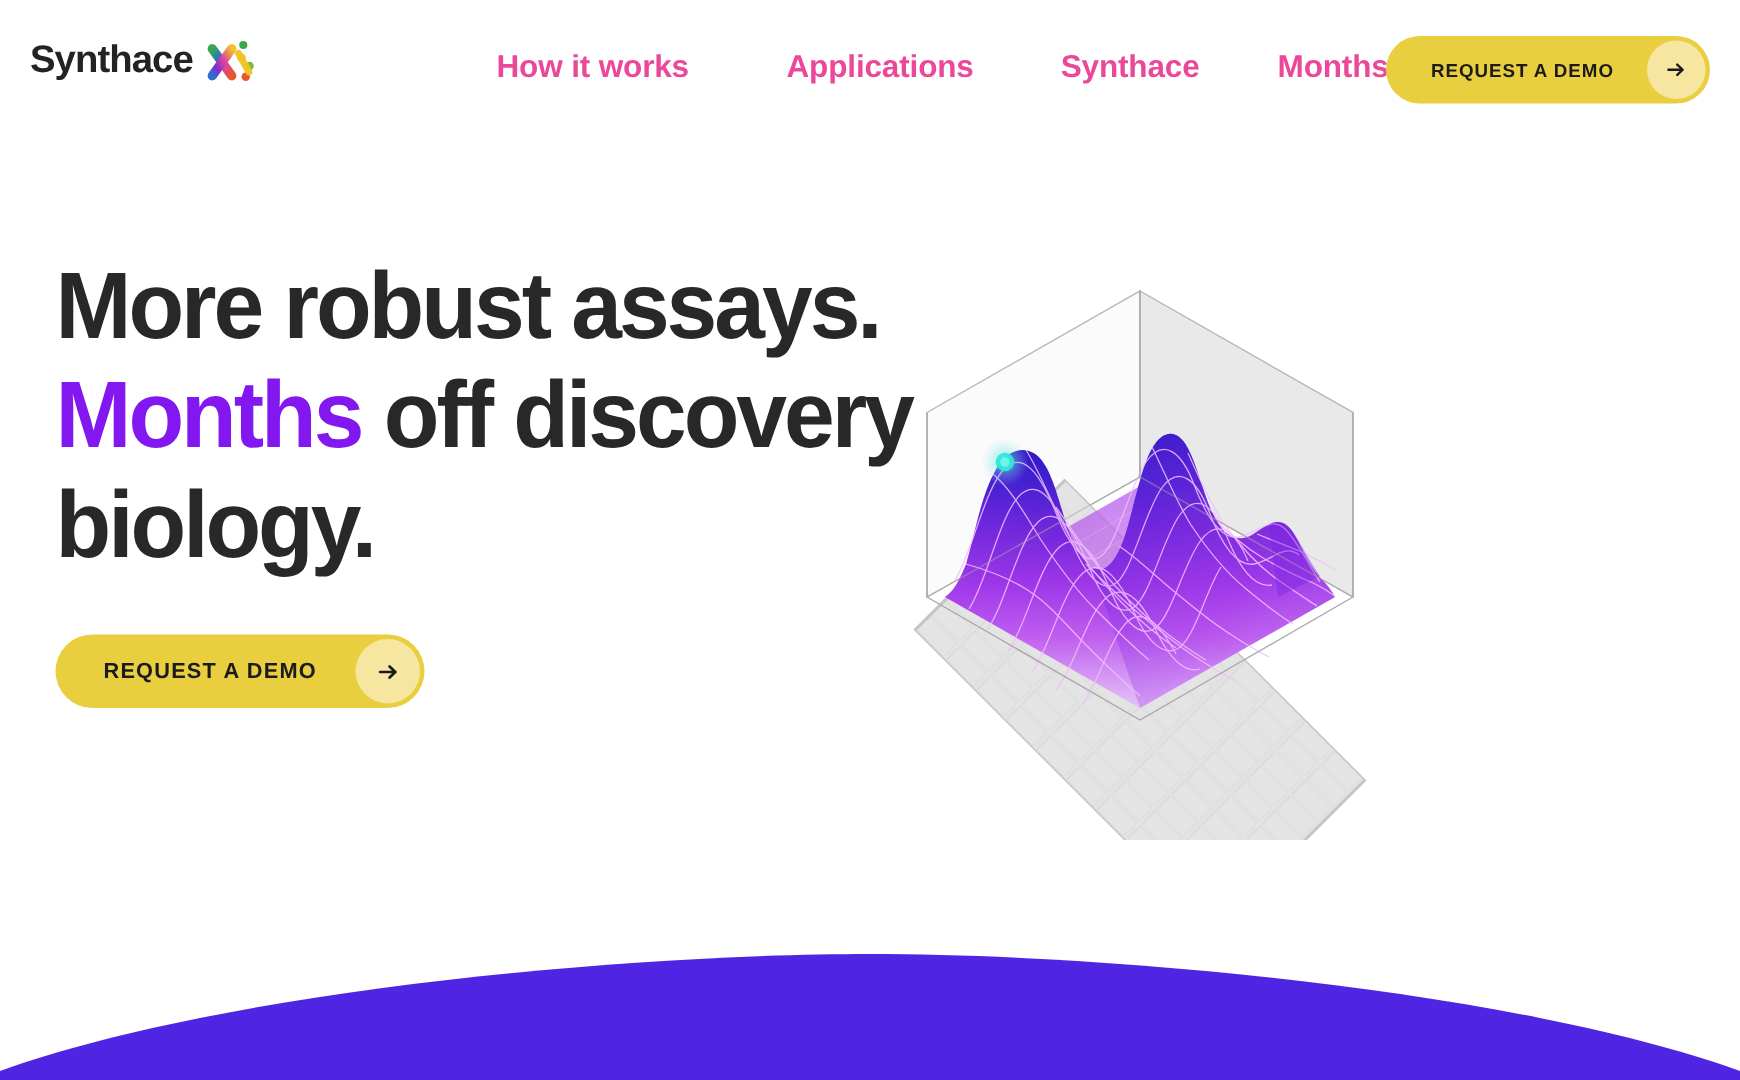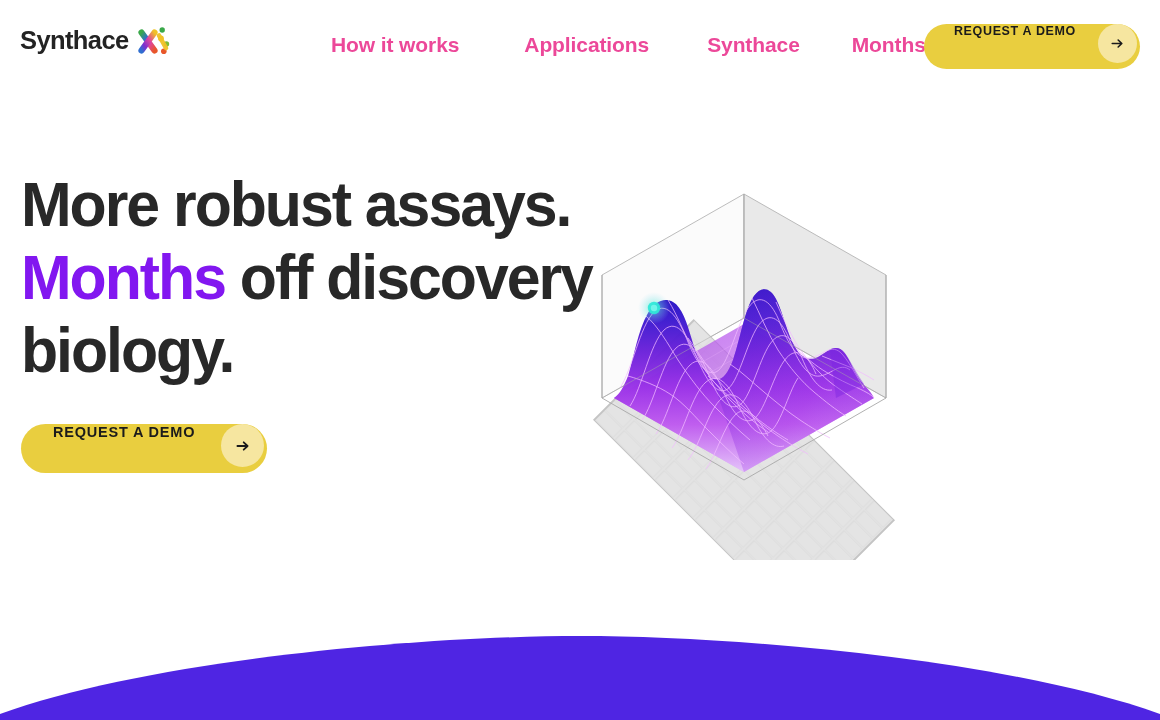--- a/index.html
+++ b/index.html
@@ -84,20 +84,21 @@
   }
   .nav-item:nth-child(1) { margin-right: 0; }
 
   .nav-gap-1 { width: 65px; }
   .nav-gap-2 { width: 58px; }
   .nav-gap-3 { width: 52px; }
 
   
   .cta {
     display: inline-flex;
+    align-items: center;
     background: #e9ce3f;
     border: none;
     border-radius: 999px;
     cursor: pointer;
     padding: 0;
     text-decoration: none;
     font-family: "Liberation Sans", sans-serif;
   }
 
   .cta-label {
@@ -151,21 +152,21 @@
   .cta--hero .cta-circle {
     width: 43px;
     height: 43px;
     margin-left: 26px;
   }
 
   
   .hero {
     position: absolute;
     top: 88px;
-    left: 1px;
+    left: 17px;
     width: 917px;
     height: 540px;
   }
 
   .hero-copy {
     position: absolute;
     left: 20px;
     top: 80px;
     width: 700px;
   }

